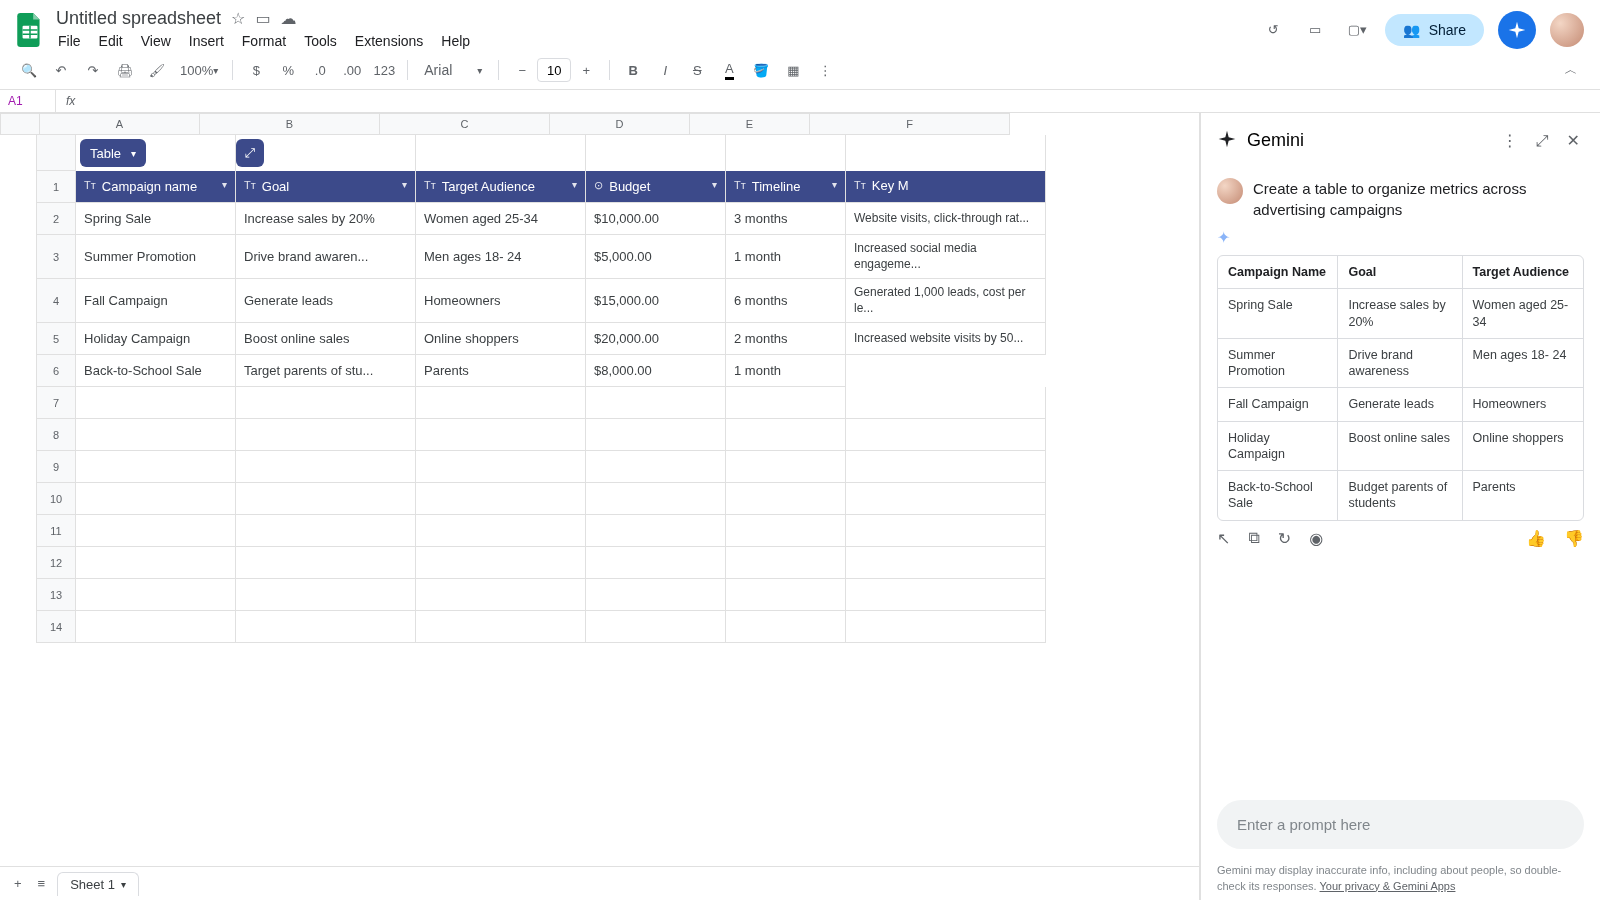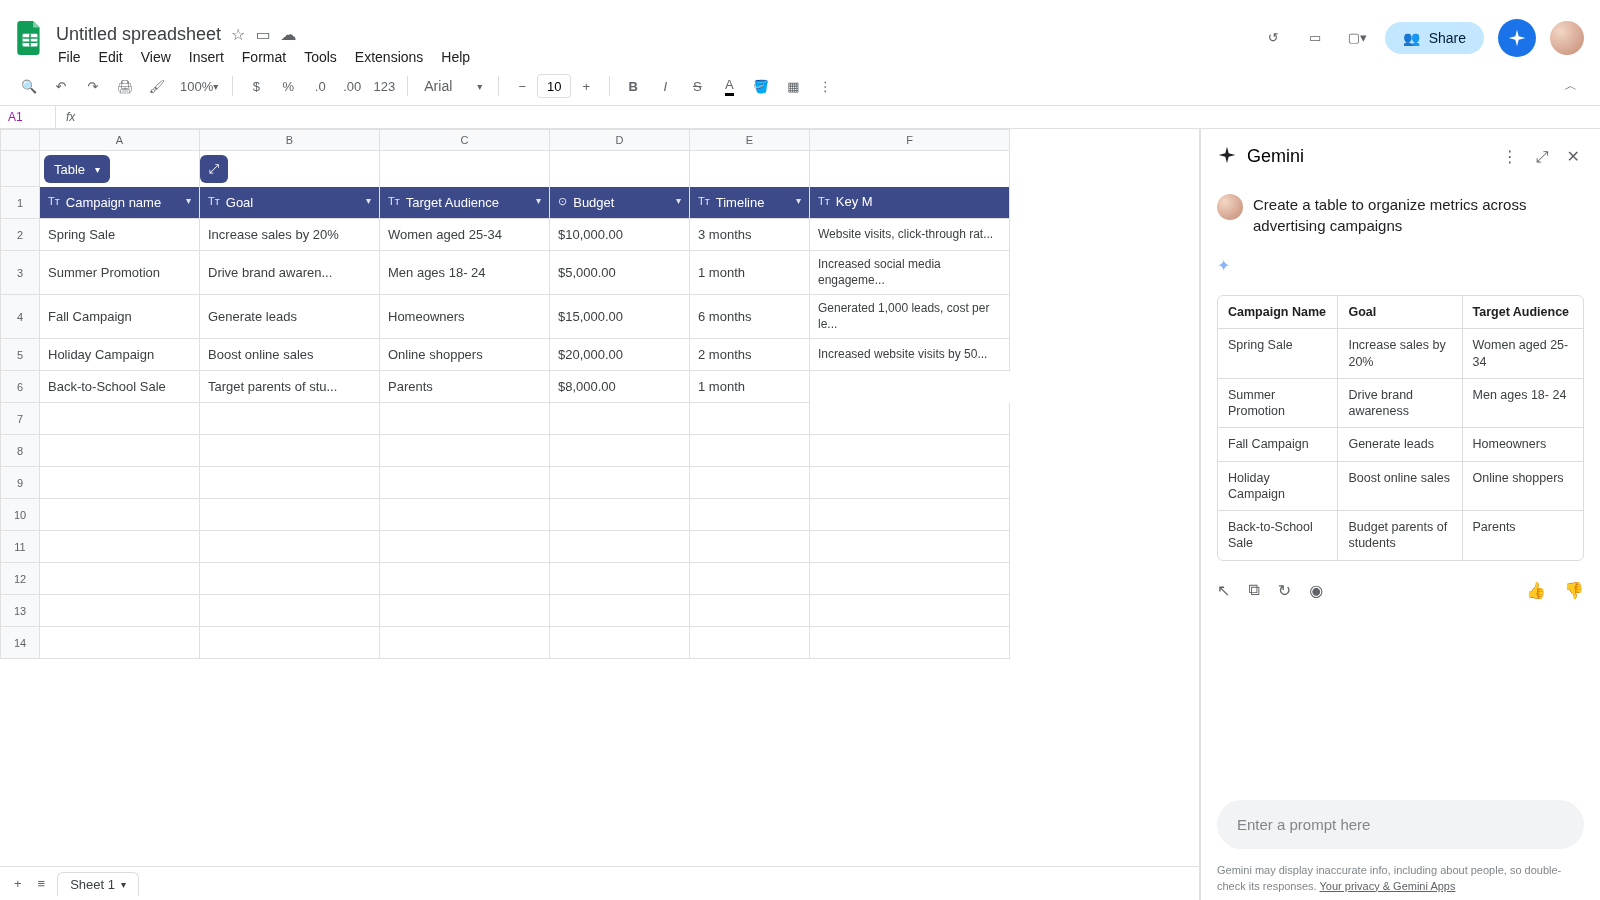--- a/index.html
+++ b/index.html
@@ -3,21 +3,21 @@
 <meta charset="utf-8">
 <style>
   * { box-sizing: border-box; margin: 0; padding: 0; }
   body { font-family: Arial, sans-serif; font-size: 13px; color: #3c4043; background: #fff; width: 1600px; height: 900px; overflow: hidden; }
   .app { display: flex; flex-direction: column; height: 100%; }
 
   
   .titlebar { display: flex; align-items: center; padding: 8px 16px 0 16px; gap: 12px; }
   .sheets-logo { width: 28px; height: 36px; display:flex; align-items:center; justify-content:center; }
   .sheets-logo svg { width: 26px; height: 34px; }
-  .title-area { display:flex; flex-direction:column;margin-top:16px; }
+  .title-area { display:flex; flex-direction:column; }
   .title-row { display:flex; align-items:center; gap:10px; }
   .doc-title { font-size: 18px; color:#3c4043; }
   .title-icon { color:#5f6368; font-size:16px; cursor:pointer; }
   .menubar { display:flex; gap:14px; font-size:14px; color:#202124; margin-top:2px; }
   .menubar span { cursor:pointer; padding:2px 2px; }
   .spacer { flex:1; }
   .top-actions { display:flex; align-items:center; gap:14px; }
   .icon-btn { width:28px; height:28px; display:flex; align-items:center; justify-content:center; color:#5f6368; cursor:pointer; border-radius:50%; }
   .share-btn { display:flex; align-items:center; gap:8px; background:#c2e7ff; color:#001d35; border-radius:20px; padding:8px 18px; font-size:14px; font-weight:500; cursor:pointer; }
   .gemini-btn { width:38px; height:38px; border-radius:50%; background:#1a73e8; display:flex; align-items:center; justify-content:center; color:#fff; cursor:pointer; }
@@ -42,21 +42,21 @@
   .main { flex:1; display:flex; overflow:hidden; }
   .sheet-area { flex:1; display:flex; flex-direction:column; overflow:hidden; border-right:1px solid #e0e0e0;}
   .grid-wrap { flex:1; overflow:auto; position:relative; }
 
   
   .col-headers { display:flex; position:sticky; top:0; background:#fff; z-index:2; }
   .corner { width:40px; height:22px; border:1px solid #e0e0e0; background:#f8f9fa; flex:none;}
   .col-h { height:22px; border:1px solid #e0e0e0; border-left:none; background:#f8f9fa; display:flex; align-items:center; justify-content:center; font-size:11px; color:#5f6368; flex:none;}
   .col-A{width:160px}.col-B{width:180px}.col-C{width:170px}.col-D{width:140px}.col-E{width:120px}.col-F{width:200px}
 
-  .row { display:flex; }
+  .row { display:flex;padding-left:36px; }
   .row-h { width:40px; border:1px solid #e0e0e0; border-top:none; background:#f8f9fa; display:flex; align-items:center; justify-content:center; font-size:11px; color:#5f6368; flex:none;}
   .cell { border-right:1px solid #e0e0e0; border-bottom:1px solid #e0e0e0; padding:6px 8px; font-size:13px; overflow:hidden; text-overflow:ellipsis; flex:none; min-height:32px; display:flex; align-items:center;}
   .cell.col-F { white-space:normal; line-height:1.3; font-size:12px; }
 
   
   .table-chip-row .cell { padding:0; }
   .table-chip { background:#3c4a8a; color:#fff; border-radius:6px; height:28px; display:flex; align-items:center; padding:0 10px; gap:10px; font-size:13px; margin:4px;}
   .table-chip .chev { font-size:10px; }
   .table-chip-actions { width:28px; height:28px; background:#3c4a8a; border-radius:6px; display:flex;align-items:center;justify-content:center;color:#fff;margin:4px 0;}
 
@@ -70,21 +70,21 @@
   .sheet-tabs { height:34px; border-top:1px solid #e0e0e0; display:flex; align-items:center; gap:8px; padding:0 10px; font-size:13px; }
   .sheet-tab { padding:4px 12px; border:1px solid #dadce0; border-bottom:none; border-radius:6px 6px 0 0; background:#fff; display:flex; align-items:center; gap:6px; color:#3c4043;}
   .tab-btn { color:#5f6368; cursor:pointer; padding:2px 4px; }
 
   
   .side-panel { width:400px; display:flex; flex-direction:column; border-left:1px solid #e0e0e0; }
   .sp-header { display:flex; align-items:center; gap:10px; padding:14px 16px; }
   .sp-title { font-size:18px; font-weight:500; color:#000000; }
   .sp-header .spacer2 { flex:1; }
   .sp-icn { color:#5f6368; cursor:pointer; font-size:16px; padding:4px;}
-  .sp-body { flex:1; overflow:auto; padding:10px 16px; display:flex; flex-direction:column; gap:20px; }
+  .sp-body { flex:1; overflow:auto; padding:10px 16px; display:flex; flex-direction:column; gap:8px; }
   .user-row { display:flex; gap:10px; align-items:flex-start; }
   .mini-avatar { width:26px;height:26px;border-radius:50%;background:radial-gradient(circle at 30% 30%,#f3d6c5,#c48a73);flex:none;}
   .prompt-text { font-size:15px; color:#202124; line-height:1.4; }
   .gem-spark { color:#8ab4f8; font-size:16px; }
 
   .gem-table { border:1px solid #dadce0; border-radius:6px; overflow:hidden; font-size:12.5px; }
   .gt-row { display:flex; }
   .gt-cell { padding:8px 10px; border-right:1px solid #dadce0; border-bottom:1px solid #dadce0; line-height:1.3; }
   .gt-row:last-child .gt-cell { border-bottom:none; }
   .gt-cell:last-child { border-right:none; }

